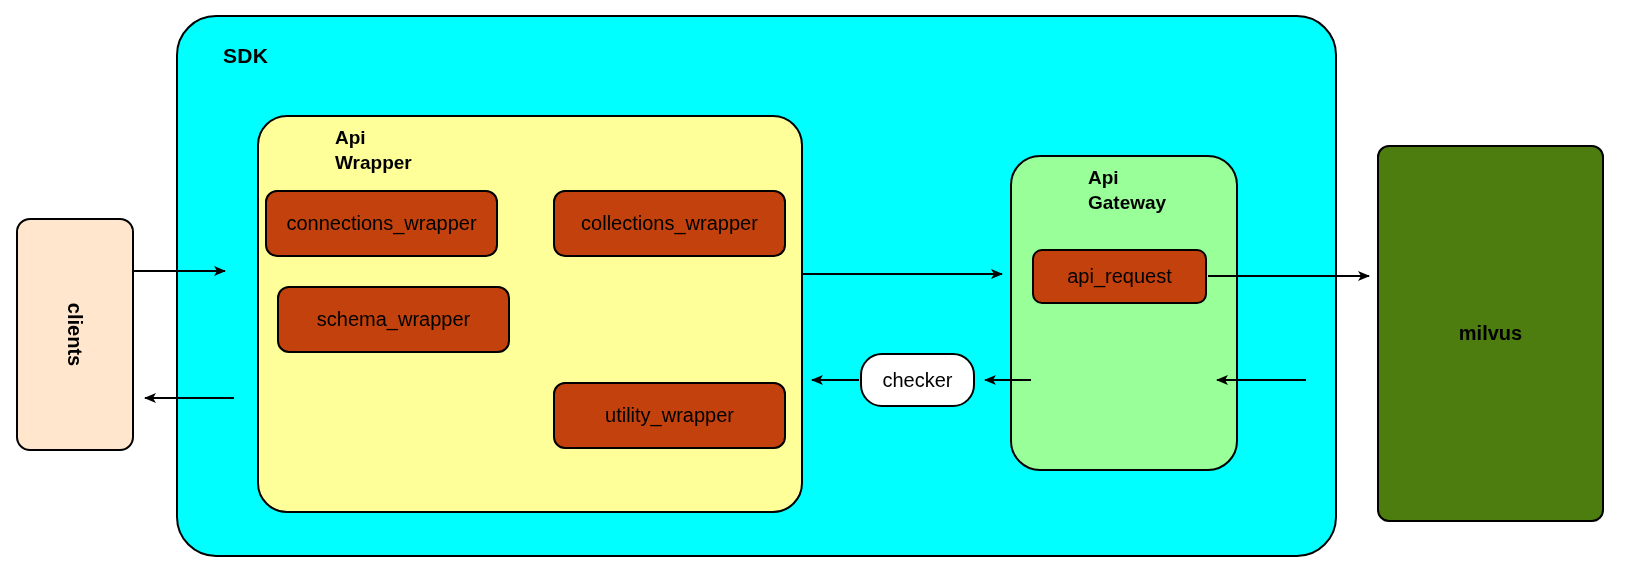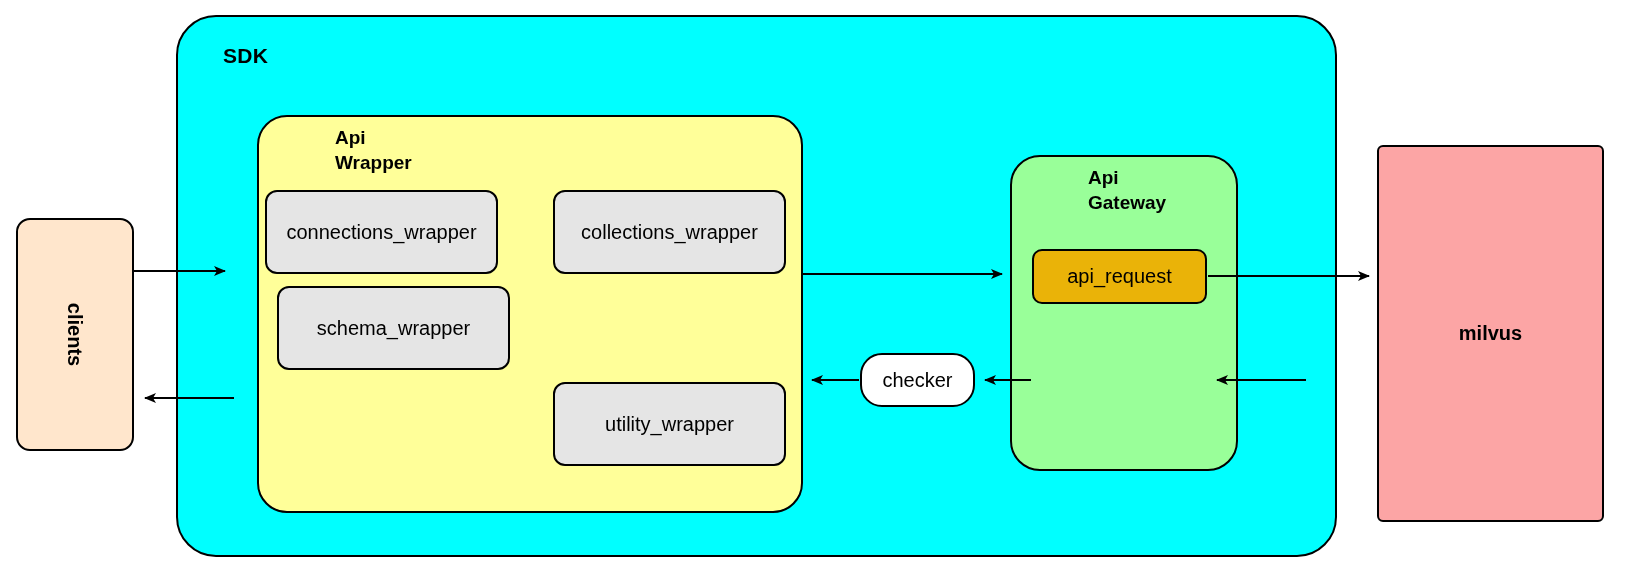--- a/index.html
+++ b/index.html
@@ -62,45 +62,45 @@
     white-space: pre-line;
     margin-left: 48px;
   }
   #api-wrapper-title {
     left: 28px; top: 8px;
     text-align: left;
   }
 
   
   .wrapper-box {
-    background: #e5e5e5;
+    background: #c2410c;
     border-radius: 12px;
     width: 233px;
-    height: 84px;
+    height: 67px;
     font-size: 20px;
   }
   .col-a { left: 265px; }
   .col-b { left: 553px; }
   .row-1 { top: 190px; }
   .row-2 { top: 286px; margin-left: 12px; }
   .row-3 { top: 382px; }
 
   
   #api-gateway-group {
     left: 1010px; top: 155px;
     width: 228px; height: 316px;
     background: #99FF99;
     border-radius: 30px;
     display: block;
   }
   #api-gateway-title {
     left: 28px; top: 8px;
   }
   .gateway-box {
-    background: #eab308;
+    background: #c2410c;
     border-radius: 10px;
     left: 1032px;
     width: 175px;
     height: 55px;
     font-size: 20px;
   }
   #api-request-box { top: 249px; }
   #api-response-box { top: 352px; }
 
   
@@ -121,22 +121,22 @@
   }
   #clients-label {
     font-size: 20px;
     font-weight: bold;
     transform: rotate(90deg);
     white-space: nowrap;
   }
 
   
   #milvus-box {
-    background: #fca5a5;
-    border-radius: 6px;
+    background: #4d7c0f;
+    border-radius: 12px;
     left: 1377px; top: 145px;
     width: 227px; height: 377px;
     font-size: 20px;
     font-weight: bold;
   }
 
   .edge-layer {
     position: absolute;
     left: 0; top: 0;
     width: 1634px; height: 574px;

